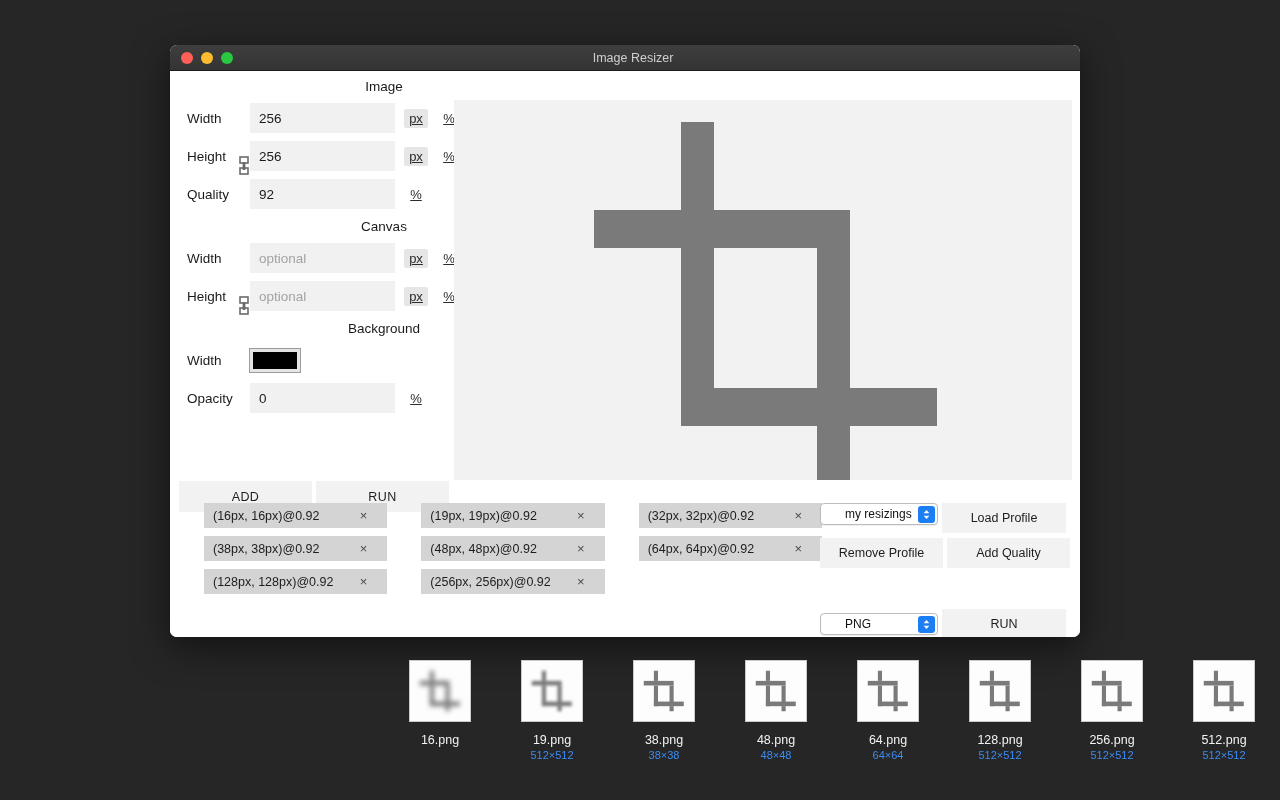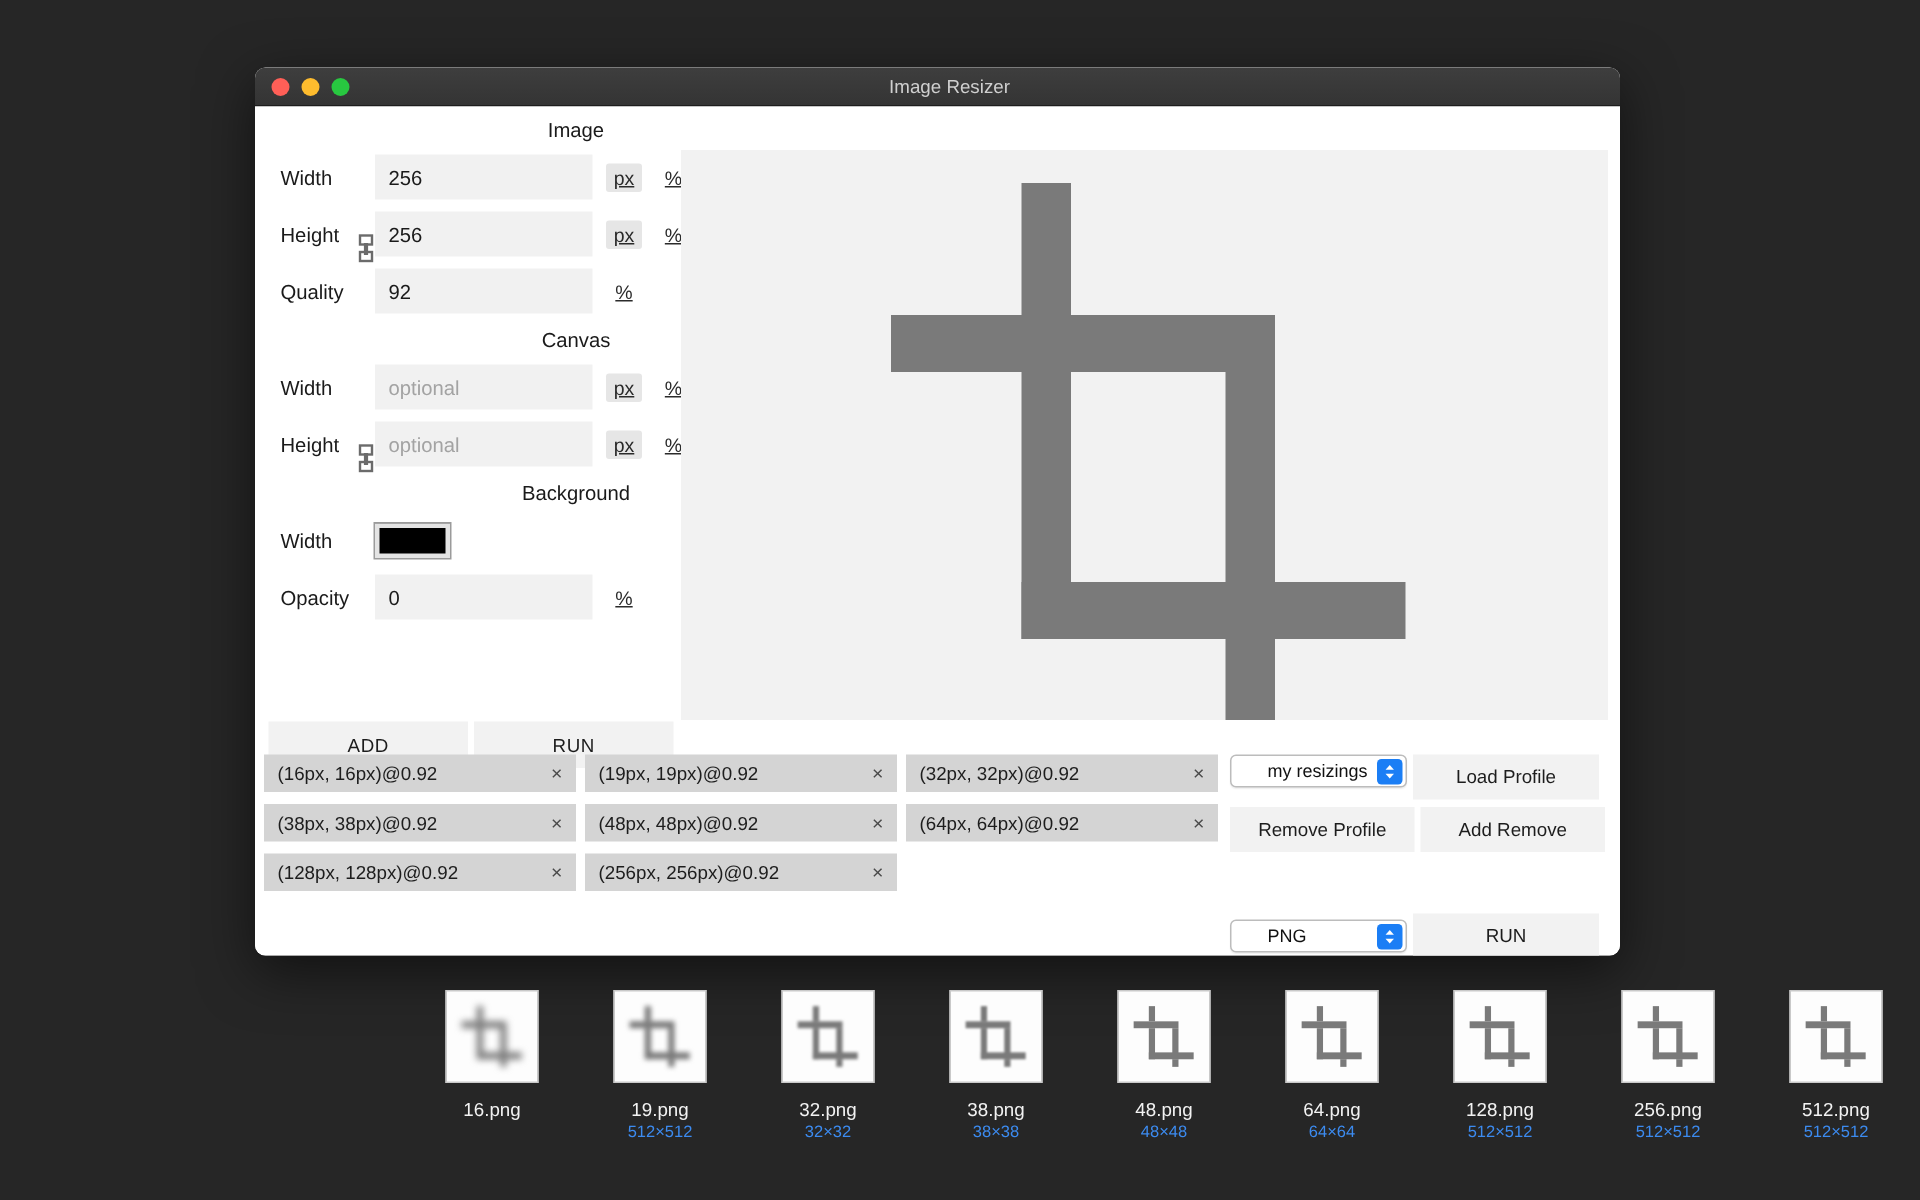--- a/index.html
+++ b/index.html
@@ -179,24 +179,25 @@
     top: 432px;
     width: 646px;
   }
   .lrow { display: flex; gap: 6px; margin-bottom: 8px; }
   .chip {
     width: 208px;
     height: 25px;
     background: #d4d4d4;
     display: flex;
     align-items: center;
-    padding: 0 7px 0 9px;
+    padding: 0 18px 0 9px;
     font-size: 12.5px;
     color: #1d1d1d;
     justify-content: space-between;
+    margin-left: 28px;
   }
   .chip .xbtn {
     color: #4a4a4a;
     font-size: 13px;
     line-height: 1;
     cursor: pointer;
     padding: 0 2px;
   }
   .chip.empty { visibility: hidden; }
 
@@ -460,21 +461,21 @@
               <svg width="11" height="13" viewBox="0 0 11 13">
                 <path d="M5.5 2 L8.3 5.2 L2.7 5.2 Z" fill="#ffffff"></path>
                 <path d="M5.5 11 L8.3 7.8 L2.7 7.8 Z" fill="#ffffff"></path>
               </svg>
             </span>
           </div>
           <button class="pbtn">Load Profile</button>
         </div>
         <div class="prow">
           <button class="pbtn">Remove Profile</button>
-          <button class="pbtn">Add Remove</button>
+          <button class="pbtn">Add Quality</button>
         </div>
       </div>
 
       <div id="exportrow">
         <div class="selectbox">
           <span>PNG</span>
           <span class="stepper">
             <svg width="11" height="13" viewBox="0 0 11 13">
               <path d="M5.5 2 L8.3 5.2 L2.7 5.2 Z" fill="#ffffff"></path>
               <path d="M5.5 11 L8.3 7.8 L2.7 7.8 Z" fill="#ffffff"></path>
@@ -516,36 +517,20 @@
             <rect x="62" y="38" width="9" height="45"></rect>
             <rect x="28" y="73" width="65" height="10"></rect>
             <rect x="62" y="83" width="9" height="11"></rect>
           </g>
         </svg>
       </div>
       <div class="tname">19.png</div>
       <div class="tdim">512×512</div>
     </div>
 
-    <div class="thumb">
-      <div class="thumbbox">
-        <svg width="46" height="46" viewBox="0 0 100 100" style="filter:blur(0.9px)">
-          <g fill="#7a7a7a">
-            <rect x="28" y="6" width="9" height="22"></rect>
-            <rect x="6" y="28" width="65" height="10"></rect>
-            <rect x="28" y="38" width="9" height="45"></rect>
-            <rect x="62" y="38" width="9" height="45"></rect>
-            <rect x="28" y="73" width="65" height="10"></rect>
-            <rect x="62" y="83" width="9" height="11"></rect>
-          </g>
-        </svg>
-      </div>
-      <div class="tname">32.png</div>
-      <div class="tdim">32×32</div>
-    </div>
 
     <div class="thumb">
       <div class="thumbbox">
         <svg width="46" height="46" viewBox="0 0 100 100" style="filter:blur(0.6px)">
           <g fill="#7a7a7a">
             <rect x="28" y="6" width="9" height="22"></rect>
             <rect x="6" y="28" width="65" height="10"></rect>
             <rect x="28" y="38" width="9" height="45"></rect>
             <rect x="62" y="38" width="9" height="45"></rect>
             <rect x="28" y="73" width="65" height="10"></rect>

